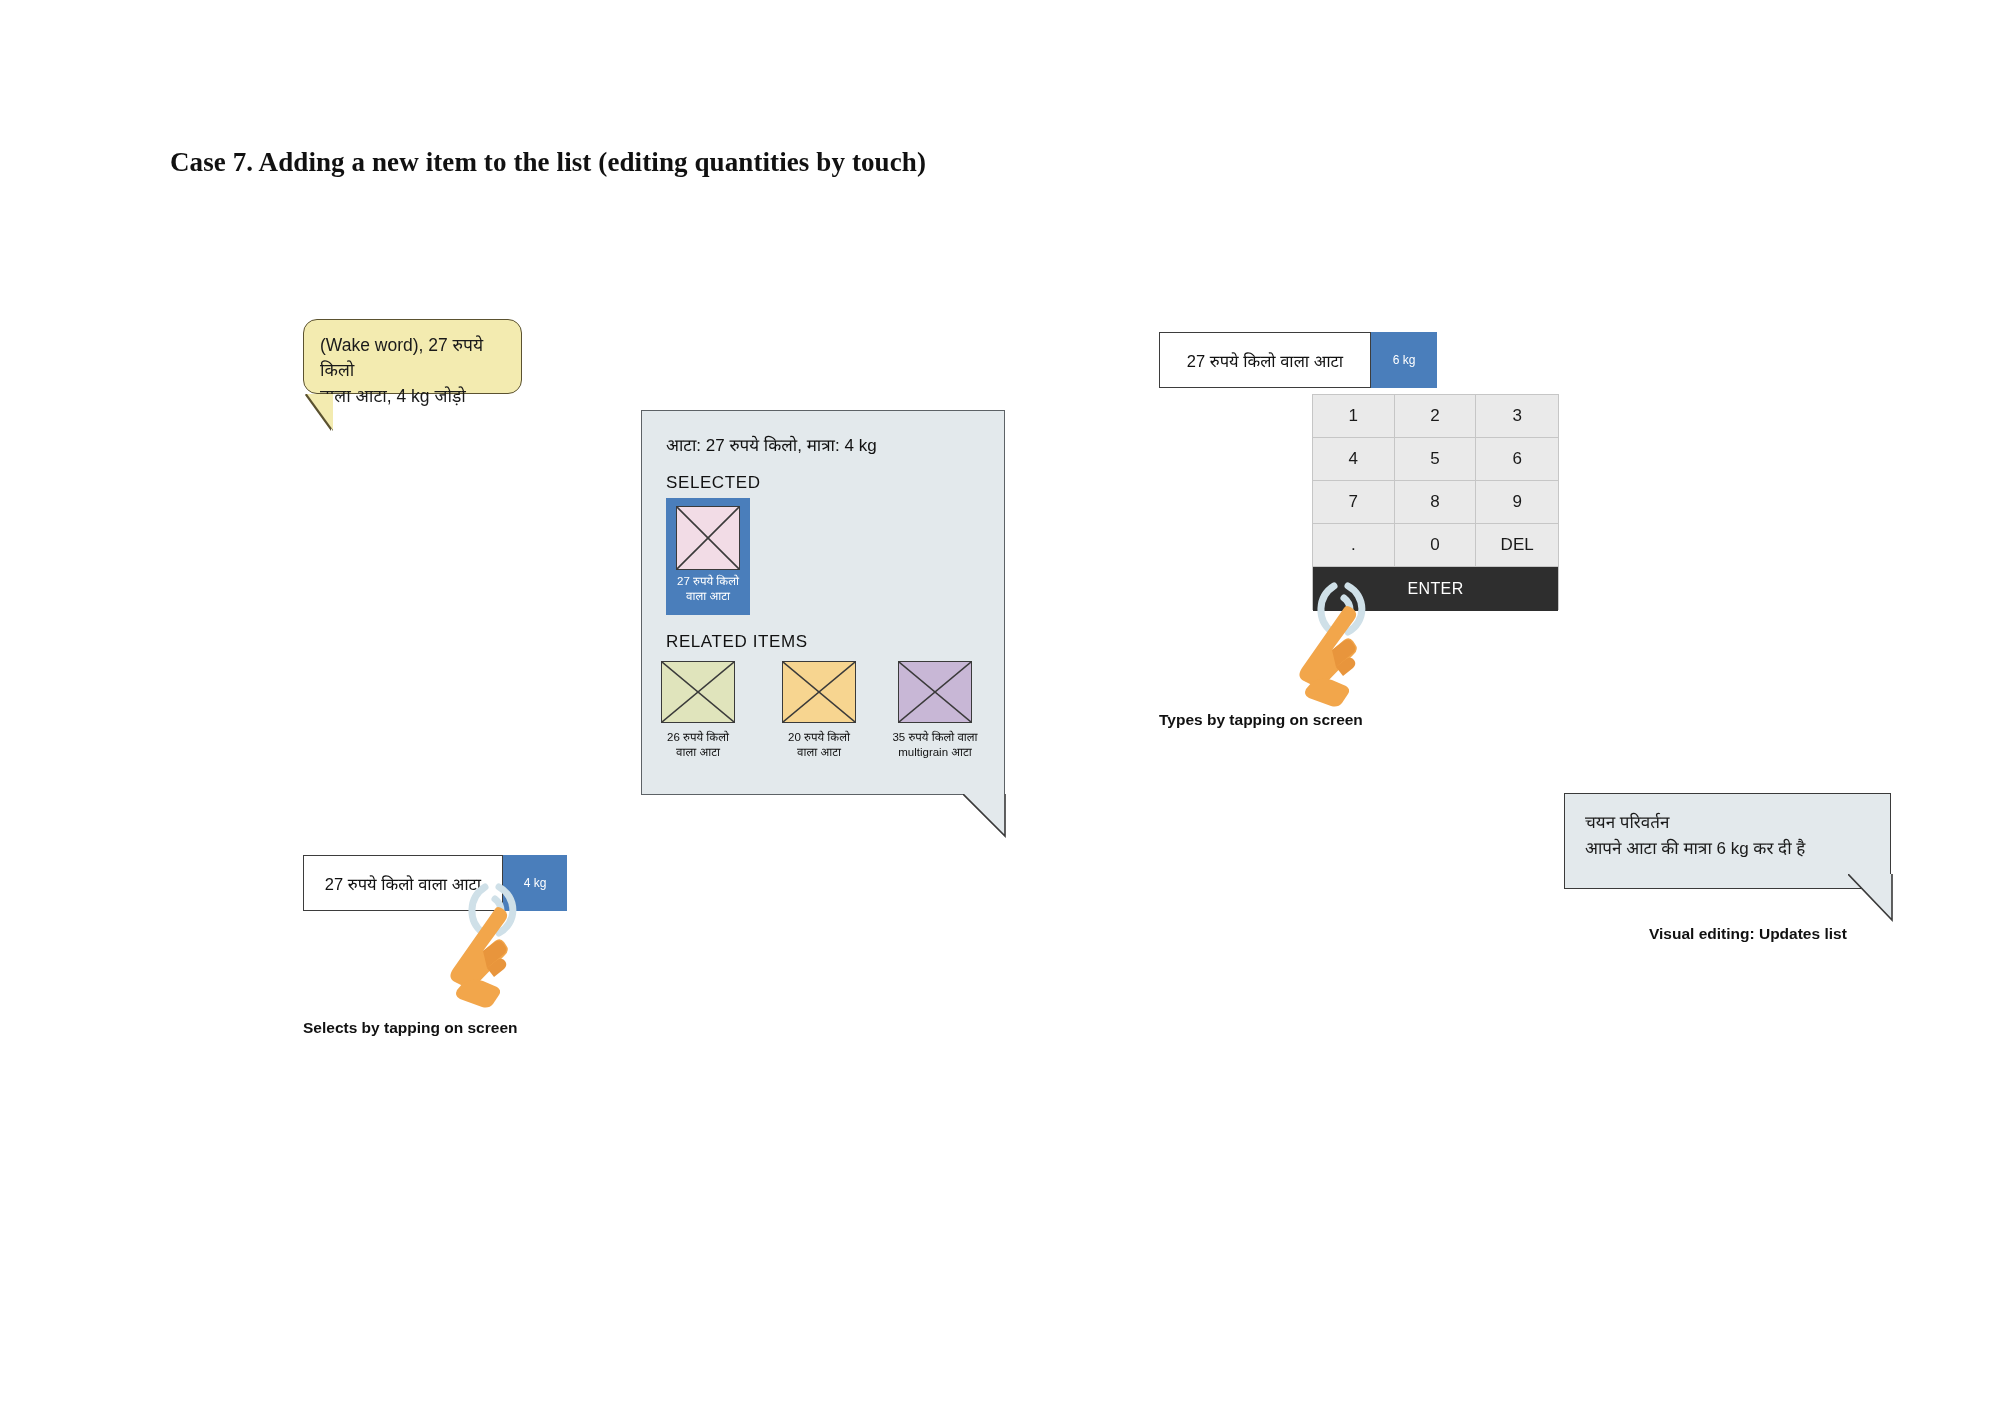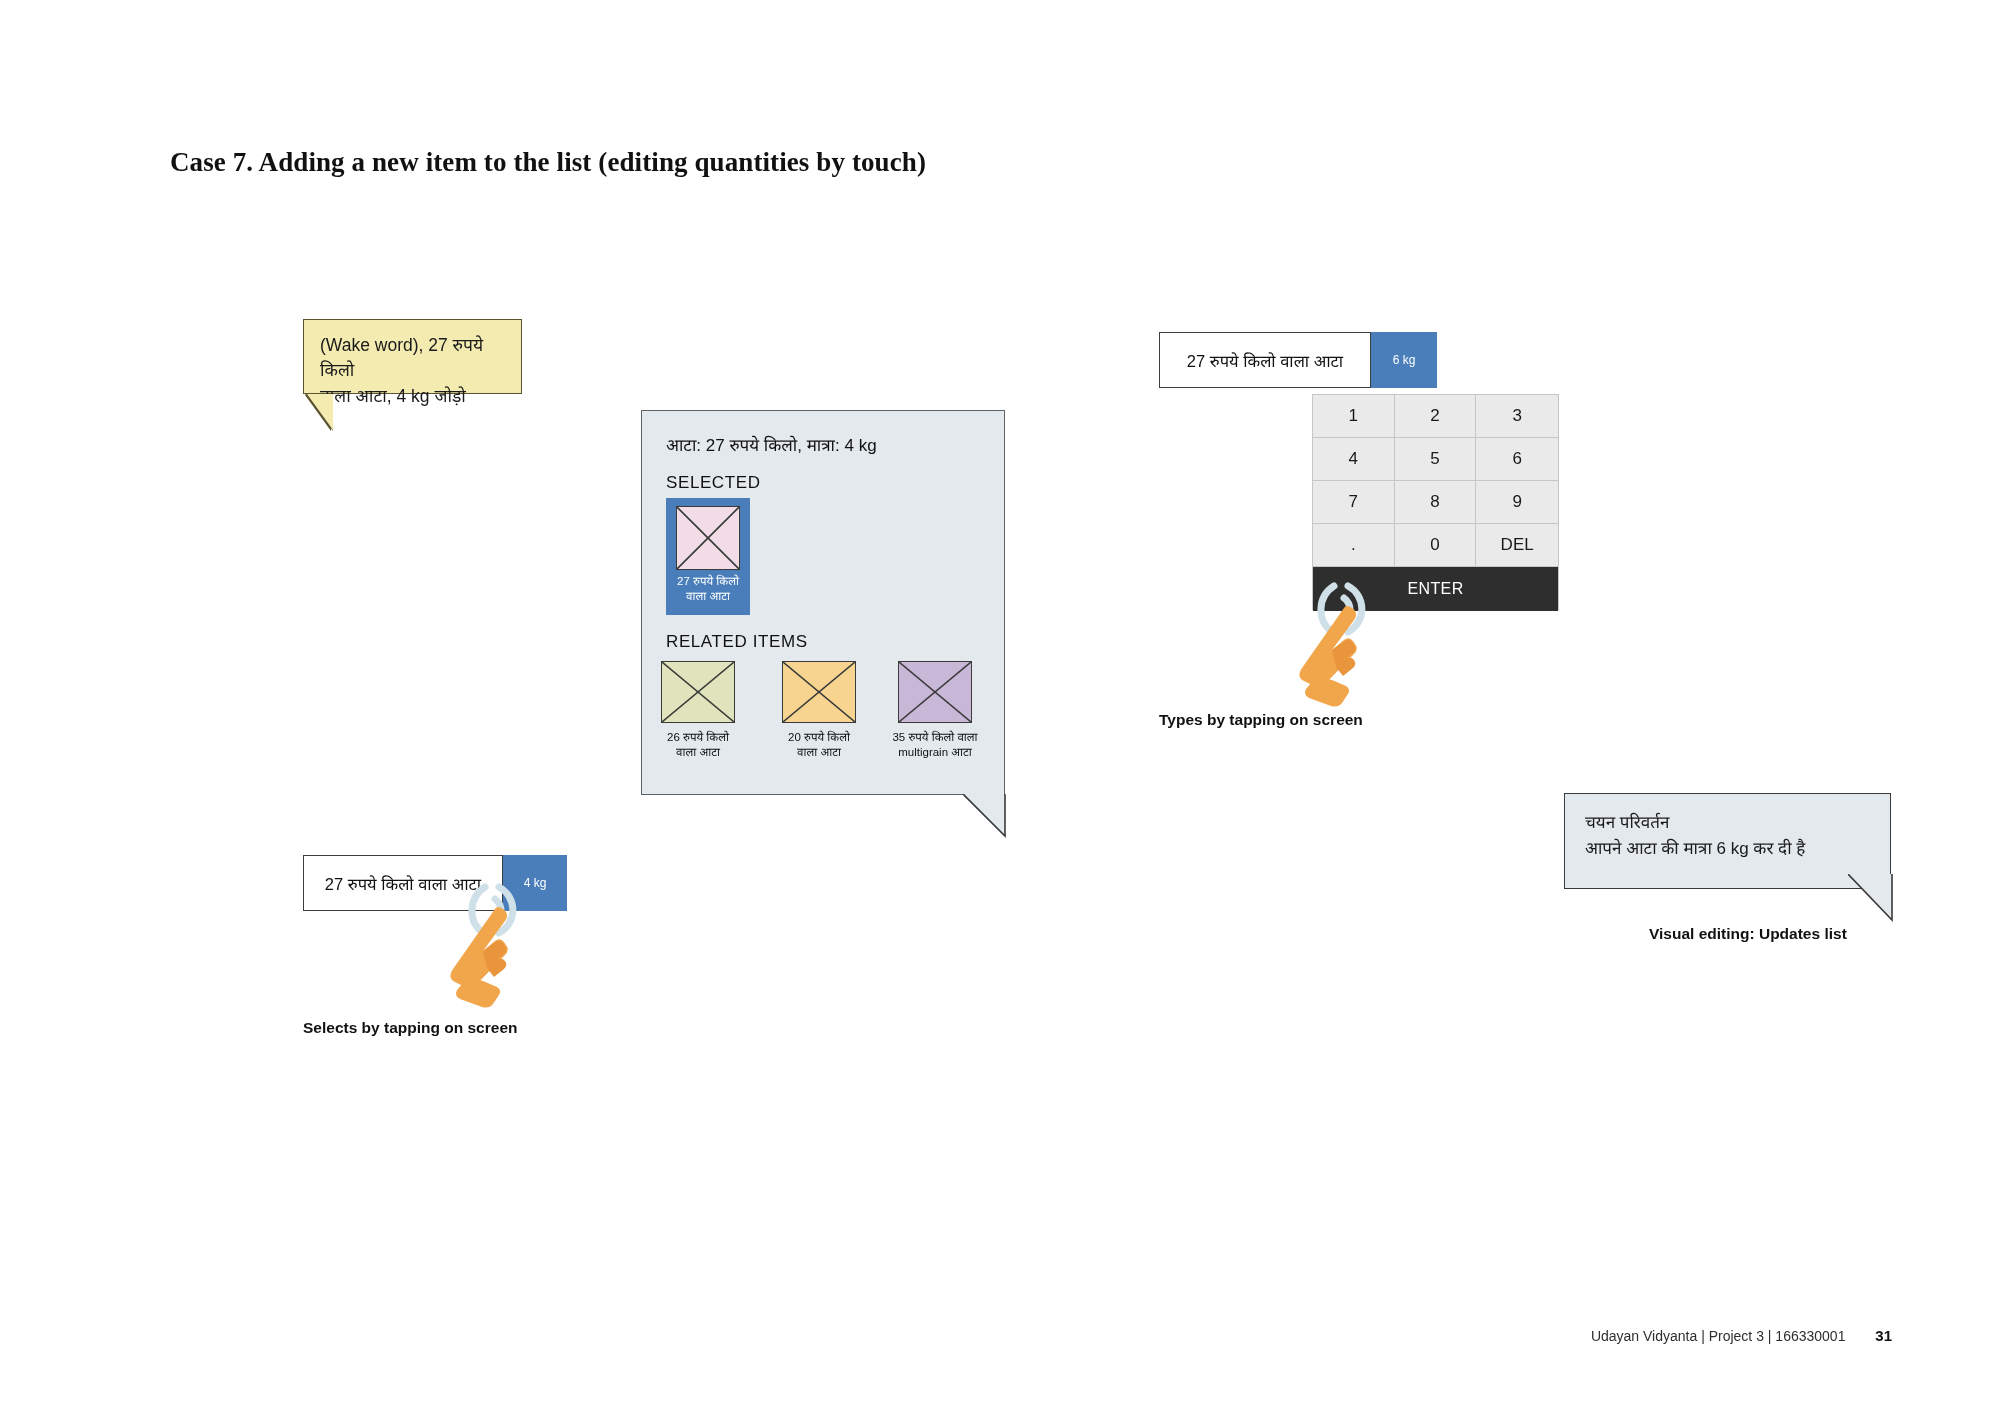--- a/index.html
+++ b/index.html
@@ -20,21 +20,21 @@
     font-weight:bold;font-size:27px;letter-spacing:.1px;
     color:#111;white-space:nowrap;
   }
 
   
   .bubble{position:absolute;box-sizing:border-box;}
   .bubble .body{
     position:relative;box-sizing:border-box;
     width:100%;height:100%;
     padding:22px 26px;
-    font-size:18.5px;line-height:1.5;
+    font-size:18.5px;line-height:1.5;border-radius:14px;
   }
   .tail{position:absolute;width:0;height:0;}
 
   
   #voice-bubble{left:303px;top:319px;width:219px;height:75px;}
   #voice-bubble .body{
     background:#f3ebb0;border:1.6px solid #5b5230;
     padding:13px 16px;font-size:17.5px;line-height:1.45;
   }
   #voice-bubble .tail{
@@ -333,18 +333,14 @@
   </div>
   <div id="feedback-tail">
     <svg viewBox="0 0 48 48">
       <polygon points="0,0 44,0 44,46" fill="#e3e9ec" stroke="none"></polygon>
       <polyline points="0,0 44,46 44,0" fill="none" stroke="#3a3a3a" stroke-width="1.6"></polyline>
     </svg>
   </div>
 
   <div class="caption" id="cap-feedback">Visual editing: Updates list</div>
 
-  <div class="footer">
-    <span class="meta">Udayan Vidyanta | Project 3 | 166330001</span>
-    <span class="pg">31</span>
-  </div>
 
 </div>
 
 </body></html>

